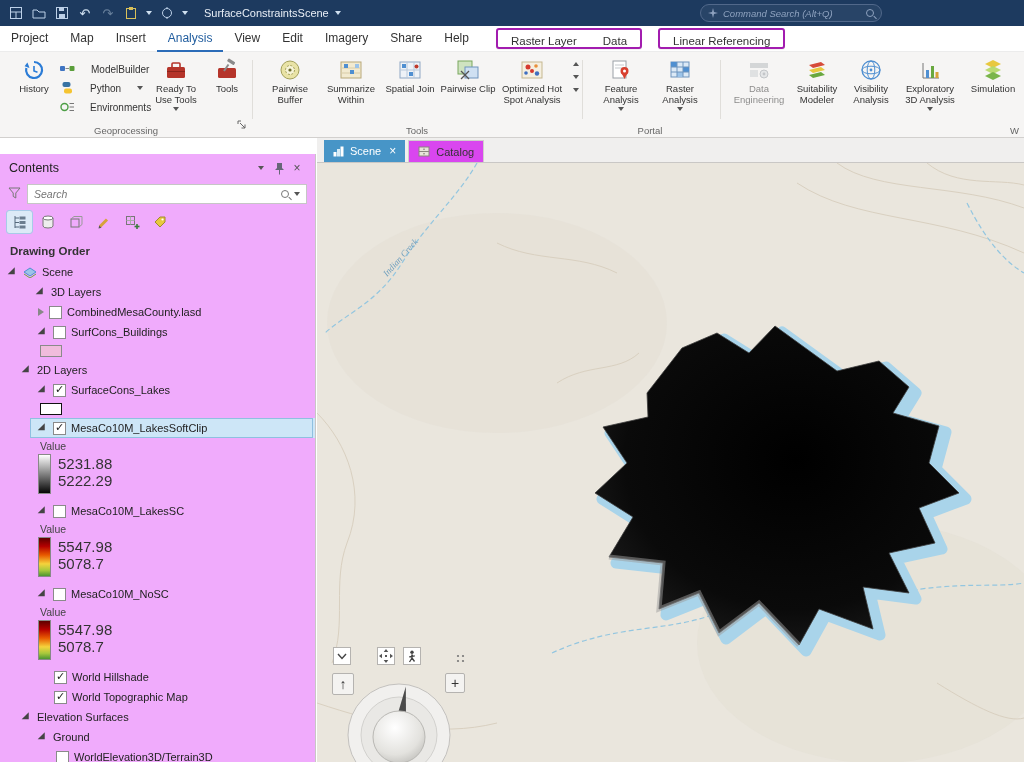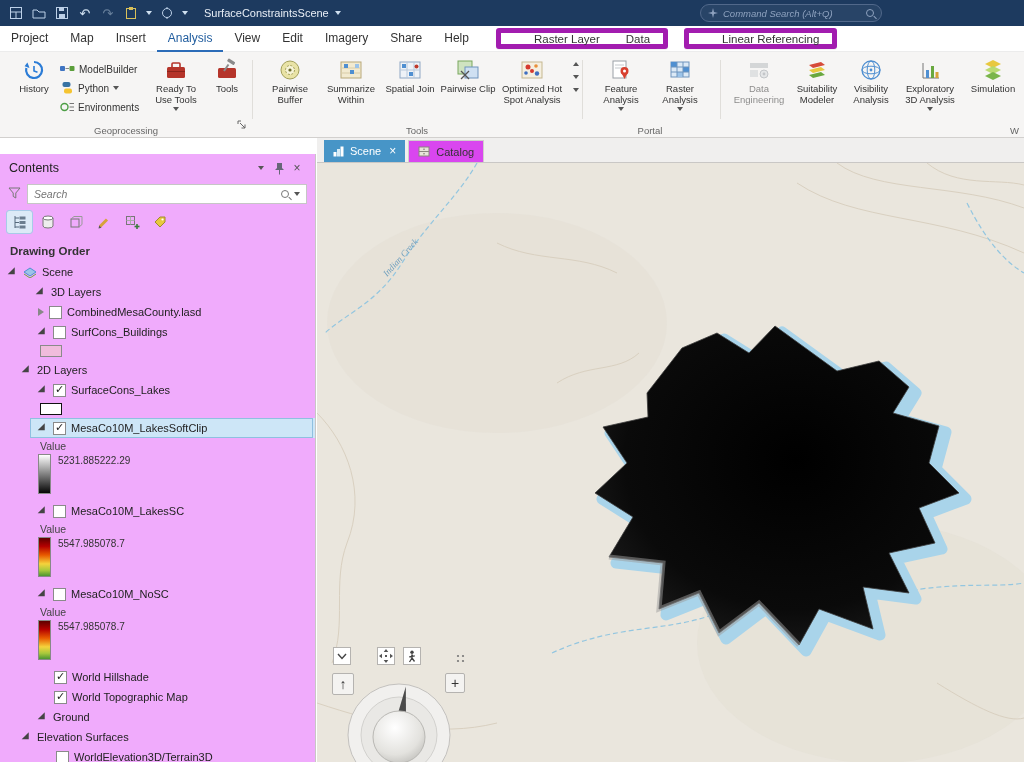--- a/index.html
+++ b/index.html
@@ -28,33 +28,33 @@
   .mag::after { content:""; position:absolute; width:4px; height:1.4px; background:#8ea2bf;
                 left:6px; top:7px; transform:rotate(45deg); }
   .mag.dark { border-color:#777; } .mag.dark::after { background:#777; }
 
   
   .menubar { position:absolute; top:26px; left:0; width:1024px; height:26px; background:#fff;
              display:flex; align-items:center; font-size:12px; color:#333;
              border-bottom:1px solid #ececec; }
   .mtab { padding:0 11px; line-height:25px; height:26px; cursor:default; }
   .mtab.active { box-shadow:inset 0 -2px 0 #2b6cb8; color:#1f5c9e; }
-  .ctx-group { display:flex; align-items:flex-start; border:5px solid #a21caf; border-radius:3px;
-               height:21px; margin-left:16px; background:#fff; box-shadow:0 1px 1px rgba(0,0,0,.06);padding-left:20px; }
+  .ctx-group { display:flex; align-items:flex-end; border:2px solid #a21caf; border-radius:3px;
+               height:21px; margin-left:16px; background:#fff; box-shadow:0 1px 1px rgba(0,0,0,.06); }
   .ctx-tab { padding:0 13px; font-size:11.5px; color:#333; }
 
   
   .ribbon { position:absolute; top:52px; left:0; width:1024px; height:86px; background:#f6f5f4;
             border-bottom:1px solid #d2d0ce; }
   .rgroup { position:absolute; top:0; height:100%; }
   .glabel { position:absolute; bottom:1px; left:0; right:0; text-align:center; font-size:9.5px; color:#666; }
   .gsep { position:absolute; top:8px; bottom:18px; width:1px; background:#e0deda; }
   .rb-lg { position:absolute; top:5px; display:flex; flex-direction:column; align-items:center;
            gap:1px; font-size:9.5px; color:#333; text-align:center; line-height:1.15; cursor:default; }
-  .rb-sm { position:absolute; display:flex; align-items:center; gap:4px; font-size:10px;
+  .rb-sm { position:absolute; display:flex; align-items:center; gap:16px; font-size:10px;
            color:#333; height:16px; cursor:default; }
   .icon24 { width:26px; height:26px; display:flex; align-items:center; justify-content:center; }
   .grayed { opacity:.55; }
   .launcher { position:absolute; right:5px; bottom:3px; }
   .more-col { position:absolute; right:3px; top:10px; display:flex; flex-direction:column;
               gap:9px; align-items:center; }
   .chev.up { transform:rotate(180deg); }
 
   
   .contents { position:absolute; left:0; top:154px; width:316px; height:624px; background:#f0abfc;
@@ -88,22 +88,22 @@
   .cb.ck::after { content:"✓"; position:absolute; left:1px; top:-2px; font-size:11px; color:#222; }
   .sw { width:22px; height:12px; border:1px solid #666; flex:none; }
   .sw.pink  { background:#f0bcdc; border-color:#8a8a8a; }
   .sw.white { background:#fff; border:1.5px solid #111; }
   .swrow { height:18px; display:flex; align-items:center; }
   .legtitle { padding-left:40px; font-size:10.5px; color:#444; height:16px; line-height:16px; }
   .legrow { display:flex; gap:7px; padding-left:38px; height:42px; margin-bottom:5px; }
   .legbar { width:13px; height:40px; border:1px solid #888; flex:none; }
   .legbar.gray { background:linear-gradient(#ffffff,#050505); }
   .legbar.ramp { background:linear-gradient(#5e0000 0%,#b40000 22%,#e85a00 45%,#f5d33c 68%,#a8c83c 85%,#4c9632 100%); }
-  .legvals { display:flex; justify-content:flex-start;
-             font-size:10px; color:#333; padding:1px 0; }
+  .legvals { display:flex; flex-direction:column; justify-content:flex-start;
+             font-size:15px; color:#333; padding:1px 0; }
 
   
   .viewtabs { position:absolute; left:317px; top:138px; width:707px; height:25px; background:#f0efee;
               border-bottom:1px solid #c9c7c5; display:flex; align-items:flex-end; padding-left:7px; gap:3px; }
   .vtab { display:flex; align-items:center; gap:6px; height:22px; padding:0 9px; font-size:11px; cursor:default; }
   .vtab.active { background:#4795c7; color:#fff; }
   .vtab.inactive { background:#d946ef; color:#333; border:1px solid #d0cecc; border-bottom:none;justify-content:center; }
   .vclose { font-size:12px; line-height:1; color:#fff; margin-left:2px; }
 
   .mapview { position:absolute; left:317px; top:163px; width:707px; height:599px; overflow:hidden;
@@ -584,27 +584,27 @@
       <div class="trow" style="padding-left:38px">
         <span class="sp11"></span>
         <span class="cb ck"></span>
         <span>World Hillshade</span>
       </div>
       <div class="trow" style="padding-left:38px">
         <span class="sp11"></span>
         <span class="cb ck"></span>
         <span>World Topographic Map</span>
       </div>
+      <div class="trow" style="padding-left:22px">
+        <span class="tri open"></span>
+        <span>Elevation Surfaces</span>
+      </div>
       <div class="trow" style="padding-left:38px">
         <span class="tri open"></span>
         <span>Ground</span>
-      </div>
-      <div class="trow" style="padding-left:22px">
-        <span class="tri open"></span>
-        <span>Elevation Surfaces</span>
       </div>
       <div class="trow" style="padding-left:56px">
         <span class="cb"></span>
         <span>WorldElevation3D/Terrain3D</span>
       </div>
     </div>
   </div>
 
   <div class="viewtabs">
     <div class="vtab active">

